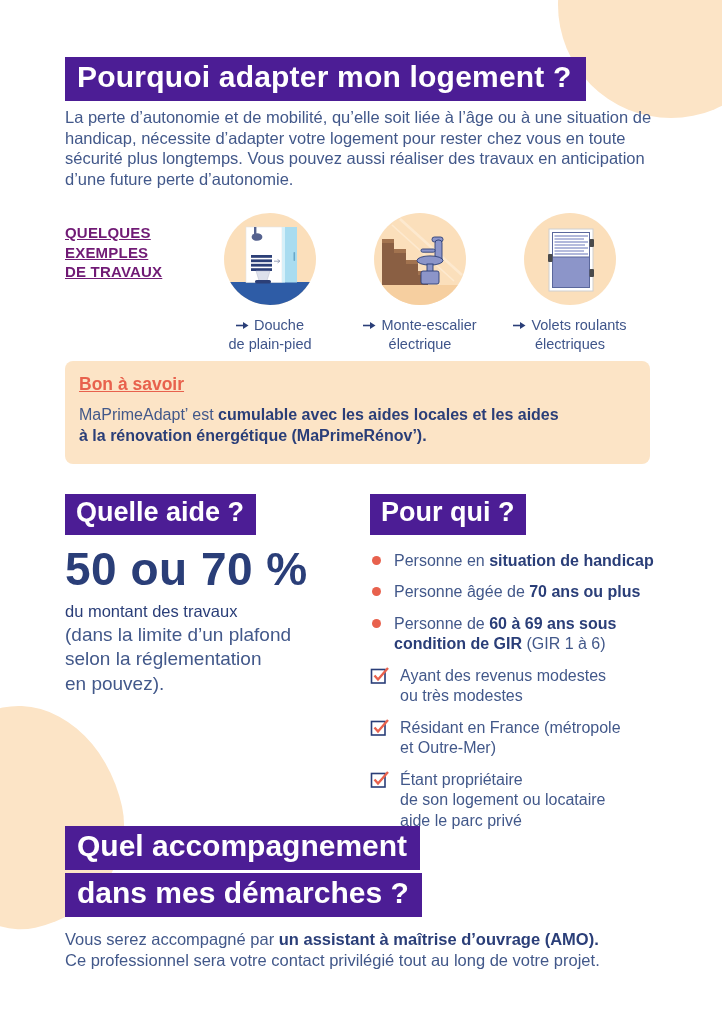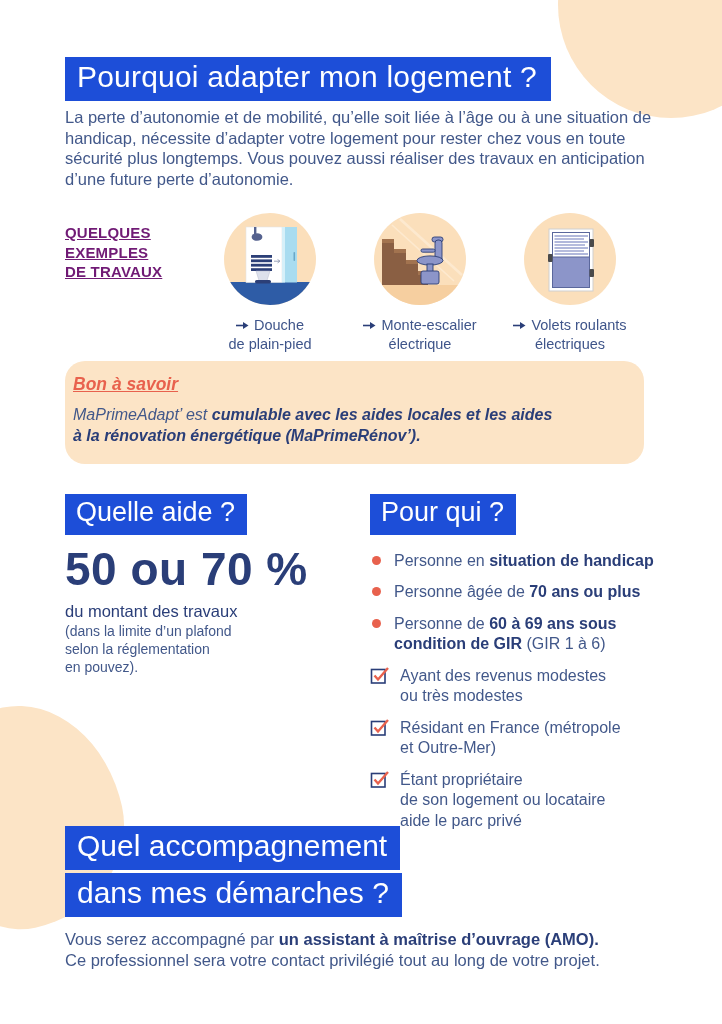--- a/index.html
+++ b/index.html
@@ -8,54 +8,54 @@
     position:relative; width:722px; height:1024px; overflow:hidden;
     background:#ffffff; font-family:"Liberation Sans", sans-serif;
   }
   
   .blob-tr { position:absolute; top:-108px; right:-62px; width:226px; height:226px;
              border-radius:50%; background:#fce4c6; }
   .blob-bl { position:absolute; left:-78px; top:706px; width:200px; height:222px;
              background:#fce4c6; border-radius:52% 48% 55% 45% / 48% 55% 45% 52%;
              transform:rotate(-12deg); }
   
-  .banner { display:inline-block; background:#1d4ed8; color:#ffffff; font-weight:normal; }
+  .banner { display:inline-block; background:#4c1d95; color:#ffffff; font-weight:bold; }
   .title-xl { font-size:30px; padding:3px 14px 7px 12px; letter-spacing:.2px; }
   .title-md { font-size:27px; padding:3px 12px 7px 11px; }
   .title-lg { font-size:30px; padding:3px 13px 7px 12px; }
   .pos-title { position:absolute; left:65px; top:57px; }
 
   .intro { position:absolute; left:65px; top:107px; width:601px;
            font-size:16.5px; line-height:1.25; color:#42588a; }
 
   .examples { position:absolute; left:65px; top:213px; width:600px; display:flex; }
   .ex-heading { width:130px; padding-top:10px; font-size:15px; font-weight:bold;
                 color:#701a75; line-height:1.3; letter-spacing:.2px; }
   .ex-heading span { display:block; text-decoration:underline; }
   .ex-item { width:150px; display:flex; flex-direction:column; align-items:center; }
   .icon-circle { width:92px; height:92px; }
   .ex-label { margin-top:11px; font-size:14.5px; color:#3f558a; line-height:1.28; text-align:center; }
   .ex-label .l1 { display:inline-flex; align-items:center; gap:5px; }
   .ex-label .l2 { display:block; }
   .arrow-icon { display:inline-flex; }
 
   .bon-box { position:absolute; left:65px; top:361px; width:547px;
-             background:#fce4c6; border-radius:20px; padding:13px 24px 18px 8px;font-style:italic; }
+             background:#fce4c6; border-radius:8px; padding:13px 24px 18px 14px; }
   .bon-title { color:#e8614d; font-weight:bold; font-size:17.5px; text-decoration:underline; }
   .bon-body { margin-top:9px; font-size:16px; line-height:1.32; color:#42588a; }
 
   strong { color:#2a3e78; font-weight:bold; }
 
   .columns { position:absolute; left:65px; top:494px; width:605px; display:flex; }
   .col-left { width:255px; }
   .col-right { width:300px; margin-left:50px; }
   .lead { margin-top:15px; font-size:16.5px; line-height:1.28; color:#42588a; }
   .big-pct { margin-top:7px; font-size:46px; font-weight:bold; color:#2a3e78; letter-spacing:.5px; }
   .amount-suffix { margin-top:6px; font-size:16.5px; font-weight:normal; color:#2a3e78; }
-  .note { margin-top:2px; font-size:14px; line-height:1.28; color:#42588a; }
+  .note { margin-top:2px; font-size:19px; line-height:1.28; color:#42588a; }
 
   ul { list-style:none; }
   .bullets { margin-top:16px; }
   .bullets li, .checks li { display:flex; margin-bottom:11px; font-size:16px;
                             line-height:1.28; color:#42588a; }
   .dot { flex:0 0 auto; width:9px; height:9px; border-radius:50%; background:#e8614d;
          margin:5px 13px 0 2px; }
   .checks { margin-top:4px; }
   .checkbox-icon { flex:0 0 auto; margin:0 10px 0 0; }
 

